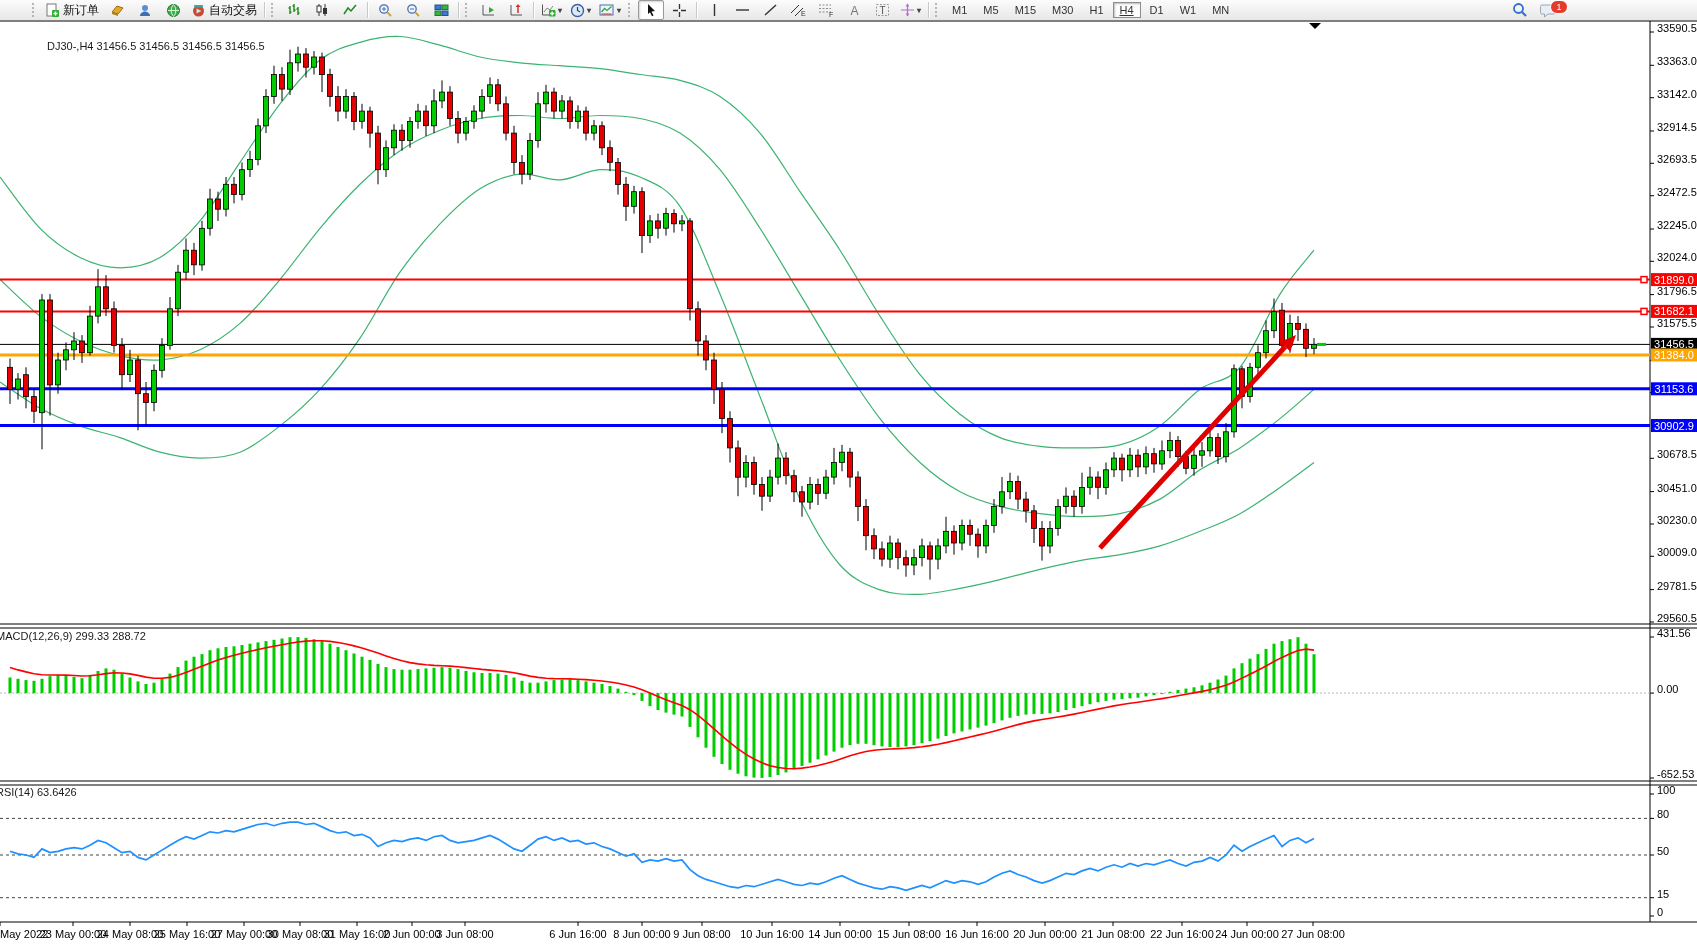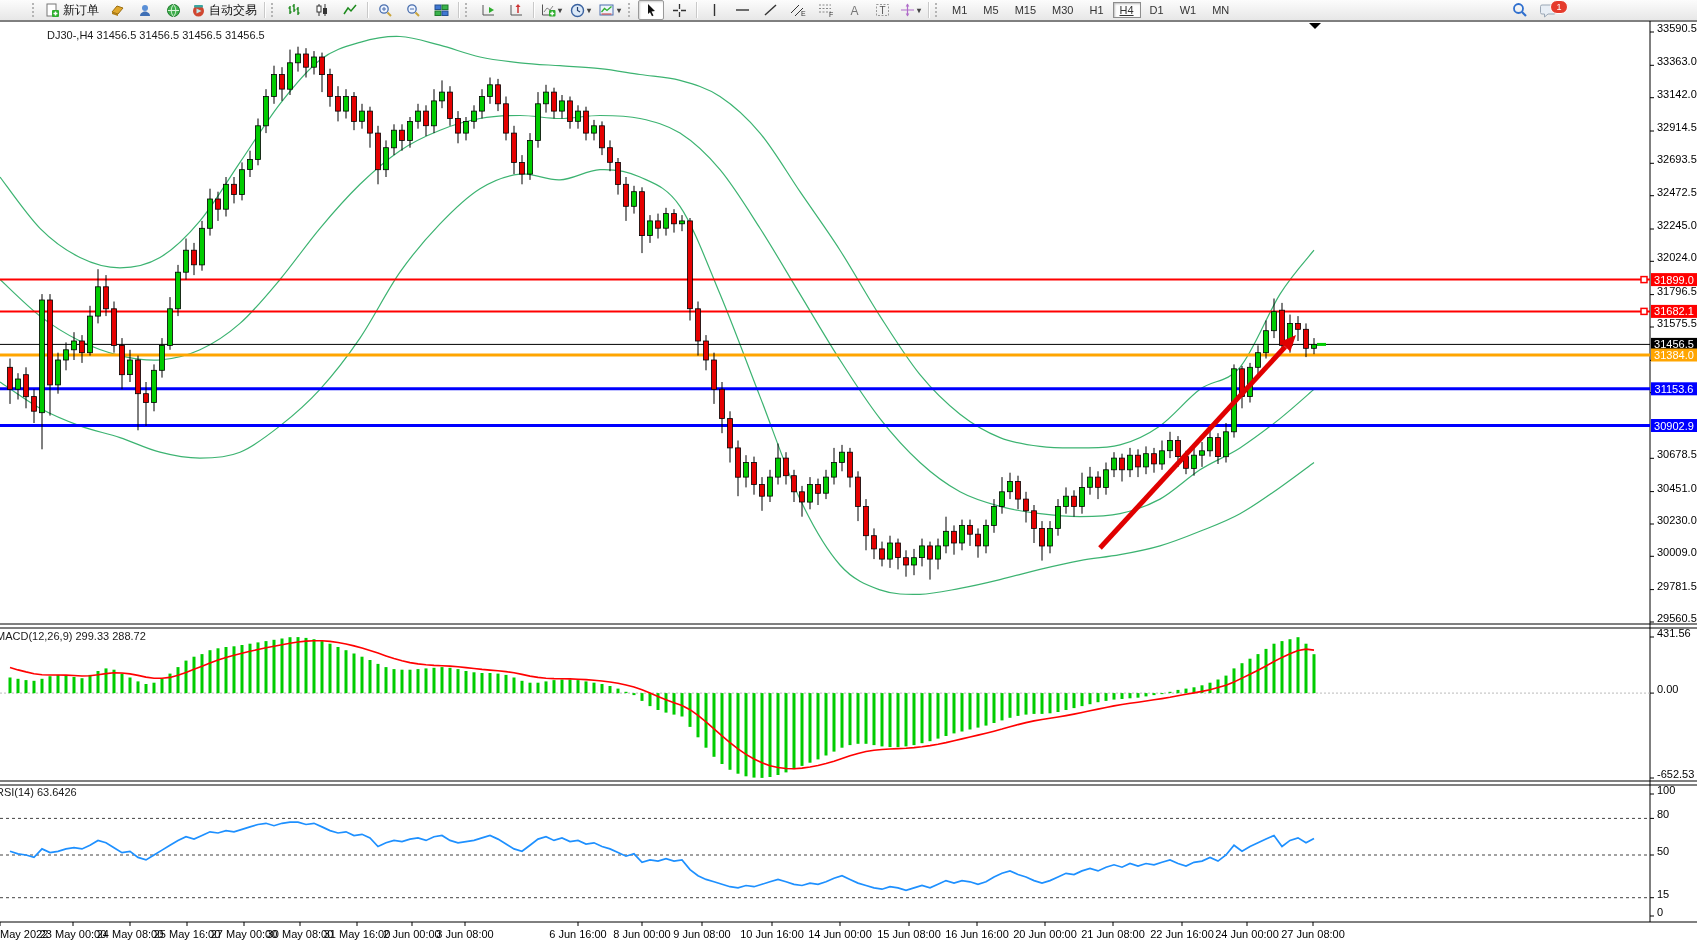--- a/index.html
+++ b/index.html
@@ -18,21 +18,21 @@
   .tf{padding:1px 6px;margin:12px 1px;font-size:11px;color:#333;border:1px solid transparent;}
   .tf.active{background:#fdfdfd;border:1px solid #8d8d8d;box-shadow:inset 1px 1px 2px rgba(0,0,0,.25);text-decoration:underline;}
   #right-icons{position:absolute;left:1506px;top:0;height:20px;display:flex;align-items:center;}
   #chat-badge{position:absolute;left:14px;top:-1px;background:#e53b2c;color:#fff;border-radius:7px;
     min-width:12px;height:12px;font-size:9px;line-height:12px;text-align:center;padding:0 2px;
     border:1px solid #fff;}
   
   #chart-wrap{position:absolute;left:0;top:20px;width:1697px;height:926px;background:#fff;}
   #chart-svg{position:absolute;left:0;top:0;}
   .ovl{position:absolute;font-size:11px;color:#1a1a1a;}
-  #chart-title{left:6px;top:9px;padding-left:41px;}
+  #chart-title{left:6px;top:20px;padding-left:41px;}
   #macd-label{left:-4px;top:610px;}
   #rsi-label{left:-4px;top:766px;}
   svg text{font-family:"Liberation Sans",sans-serif;}
 </style>
 </head>
 <body>
 
 <div id="toolbar">
   <i class="grip"></i>
   <span class="tbtn">

